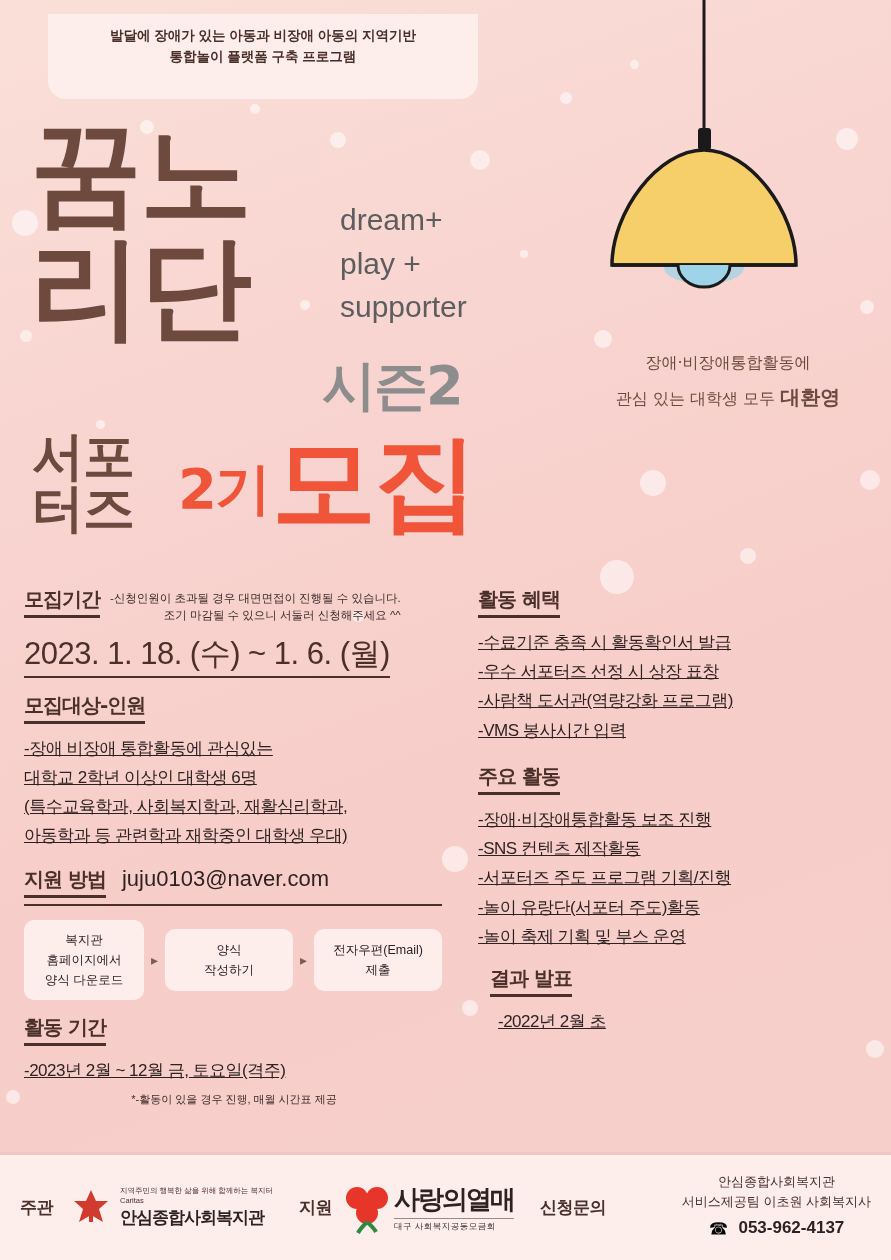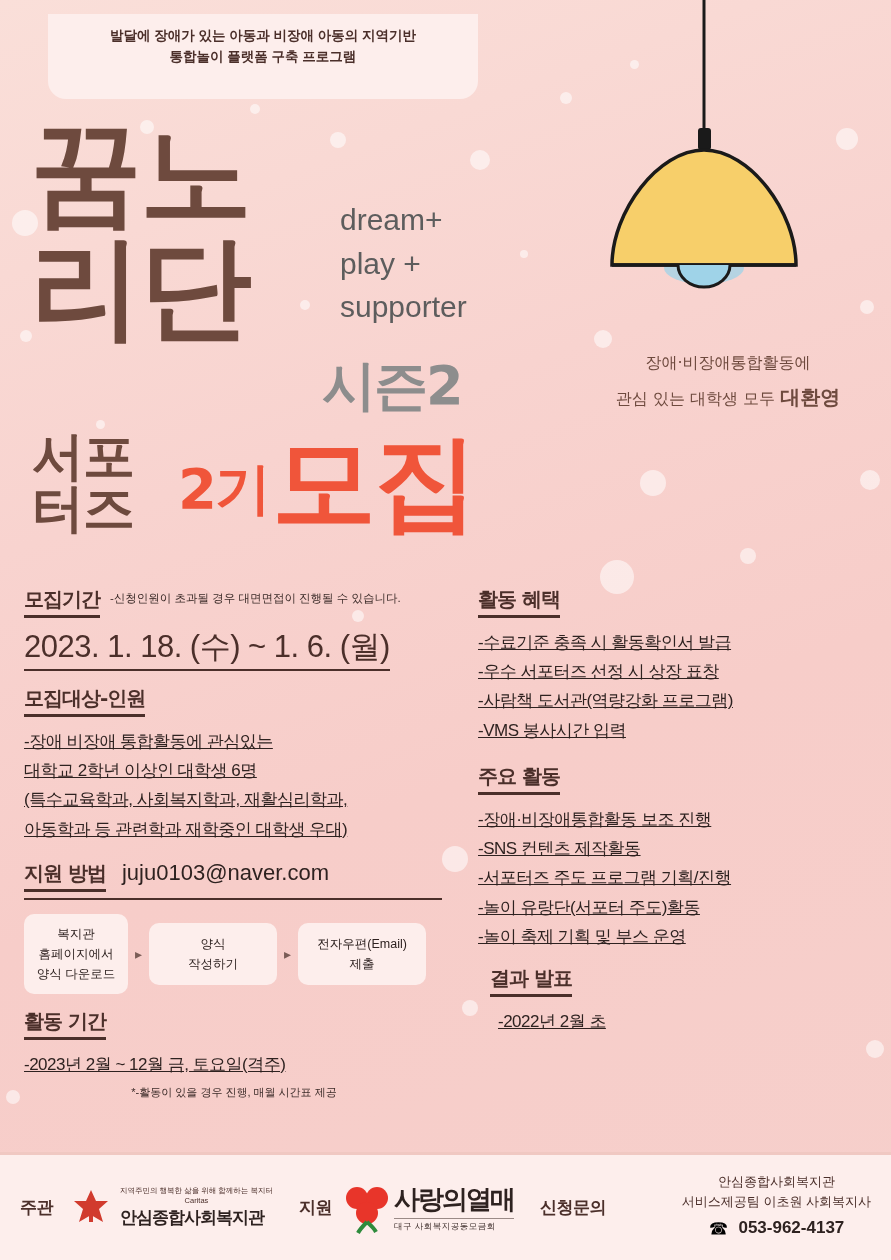--- a/index.html
+++ b/index.html
@@ -105,37 +105,37 @@
   .email-rule { border-bottom: 2px solid #4b2f2a; width: 418px; margin-top: 6px; }
 
   
   .flow { display: flex; align-items: center; margin-top: 14px; }
   .fbox {
     background: #fdeeec; border-radius: 10px;
     text-align: center; font-size: 12.5px; color: #2e2220;
     padding: 10px 8px; line-height: 1.6; min-height: 62px;
     display: flex; align-items: center; justify-content: center;
   }
-  .fbox.b1 { width: 104px; }
+  .fbox.b1 { width: 120px; }
   .fbox.b2 { width: 128px; }
   .fbox.b3 { width: 128px; }
   .arrow { color: #7a5c56; font-size: 14px; padding: 0 7px; }
 
   .small-note { font-size: 11px; color: #3b2b28; margin-top: 6px; text-align: center; width: 420px; }
 
   
   .footer {
     position: absolute; left: 0; bottom: 0; width: 891px; height: 108px;
     background: #fdeeec;
     border-top: 3px solid #f0c8c2;
   }
   .footer-inner { display: flex; align-items: center; height: 100%; padding: 0 20px; }
   .flabel { font-size: 17px; font-weight: bold; color: #4b2f2a; letter-spacing: -0.5px; }
   .org1 { display: flex; align-items: center; margin-left: 14px; }
-  .org-txt-small { font-size: 7.5px; color: #4b2f2a; line-height: 1.3; text-align: center; }
+  .org-txt-small { font-size: 7.5px; color: #4b2f2a; line-height: 1.3; }
   .org-txt-big { font-size: 17px; font-weight: bold; color: #2e2220; letter-spacing: -1px; }
   .org2 { display: flex; align-items: center; margin-left: 12px; }
   .heart-logo-txt { font-size: 26px; font-weight: bold; color: #2e2220; letter-spacing: -2px; }
   .heart-sub { font-size: 8.5px; color: #3b2b28; letter-spacing: 0.5px; border-top: 1px solid #9a8a86; padding-top: 2px; margin-top: 1px;}
   .contact { margin-left: auto; text-align: center; line-height: 1.5; }
   .contact .c1 { font-size: 13px; color: #4b2f2a; }
   .contact .c2 { font-size: 17px; font-weight: bold; color: #2e2220; }
   .phone-row { display: flex; align-items: center; justify-content: center; gap: 10px; margin-top: 2px; }
 </style>
 </head>
@@ -211,20 +211,21 @@
       <span class="big">대환영</span>
     </div>
   </div>
 
   <div class="col-left">
 
     <div style="display:flex; align-items:flex-start; gap:10px;">
       <h3 class="sec">모집기간</h3>
       <div class="note" style="padding-top:4px;">
         <div>-신청인원이 초과될 경우 대면면접이 진행될 수 있습니다.</div>
+        <div>조기 마감될 수 있으니 서둘러 신청해주세요 ^^</div>
       </div>
     </div>
 
     <div class="period">2023. 1. 18. (수) ~ 1. 6. (월)</div>
 
     <div style="margin-top:14px;">
       <h3 class="sec">모집대상-인원</h3>
       <div class="lines">
         <div>-장애 비장애 통합활동에 관심있는</div>
         <div>대학교 2학년 이상인 대학생 6명</div>

